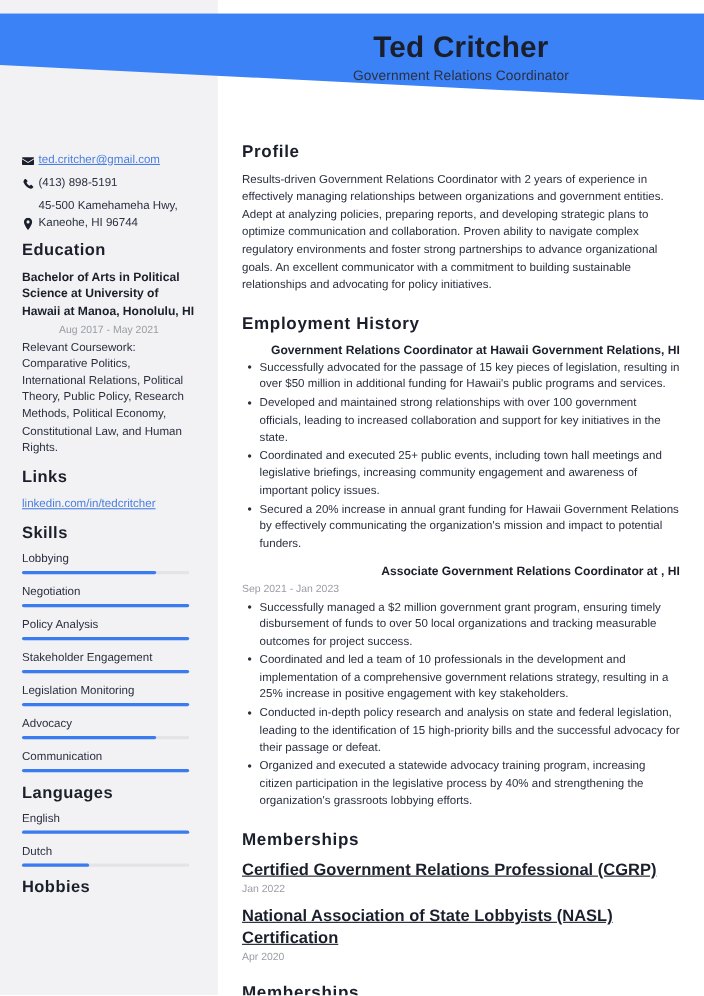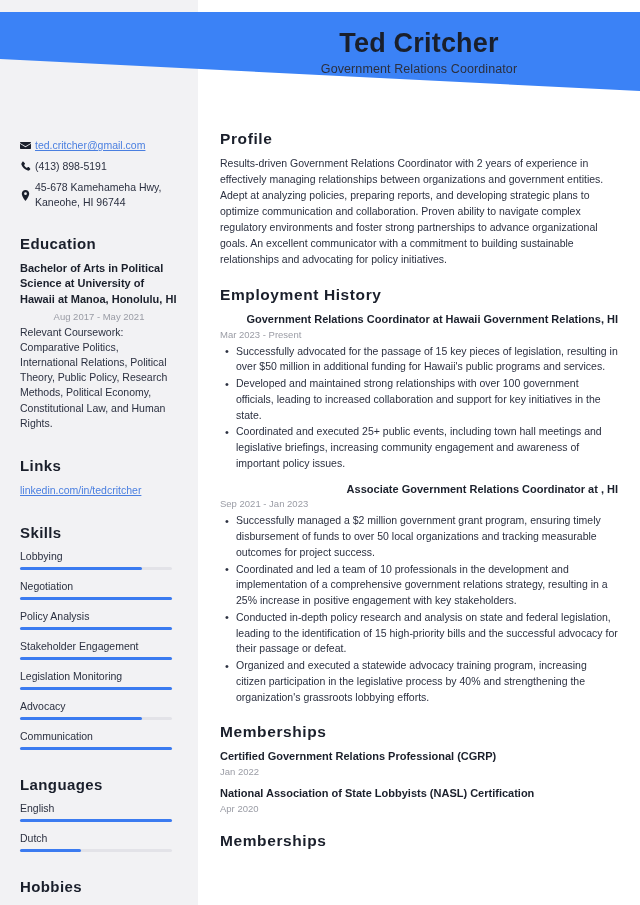--- a/index.html
+++ b/index.html
@@ -58,21 +58,21 @@
     width: 198px;
     height: 905px;
     background: #F2F2F4;
     z-index: 1;
     padding: 0 20px;
   }
   .sidebar-content { padding-top: 138px; }
 
   .contact-row {
     display: flex;
-    align-items: center;
+    align-items: flex-end;
     margin-bottom: 7px;
     font-size: 10.5px;
     color: #2b3040;
     line-height: 1.35;
   }
   .contact-icon {
     width: 15px;
     flex: 0 0 15px;
     padding-top: 1px;
     color: #1a1f2b;
@@ -85,21 +85,21 @@
     color: #4a7fe0;
     text-decoration: underline;
     word-break: break-word;
   }
 
   .side-heading {
     font-size: 15px;
     font-weight: 700;
     color: #1a1f2b;
     letter-spacing: 0.4px;
-    margin-top: 26px;
+    margin-top: 10px;
     margin-bottom: 9px;
   }
 
   .edu-degree {
     font-size: 11px;
     font-weight: 700;
     color: #1a1f2b;
     line-height: 1.42;
   }
   .edu-date {
@@ -196,24 +196,25 @@
     content: "\2022";
     position: absolute;
     left: 5px;
     top: -0.5px;
     color: #2b3040;
     font-size: 11px;
   }
 
   .cert { margin-bottom: 9px; }
   .cert-title {
-    font-size: 11px;
+    font-size: 15px;
     font-weight: 700;
     color: #1a1f2b;
     line-height: 1.35;
+    text-decoration: underline;
   }
   .cert-date {
     font-size: 9.5px;
     color: #9a9ca5;
     margin-top: 2px;
   }
 </style>
 </head>
 <body>
 
@@ -239,21 +240,21 @@
         </span>
         <span class="contact-text">(413) 898-5191</span>
       </div>
 
       <div class="contact-row">
         <span class="contact-icon">
           <svg width="11" height="11" viewBox="0 0 16 16" fill="currentColor">
               <path d="M8 0C5 0 2.6 2.4 2.6 5.4 2.6 9.4 8 16 8 16s5.4-6.6 5.4-10.6C13.4 2.4 11 0 8 0zm0 7.4a2 2 0 1 1 0-4 2 2 0 0 1 0 4z"></path>
             </svg>
         </span>
-        <span class="contact-text">45-678 Kamehameha Hwy, Kaneohe, HI 96744</span>
+        <span class="contact-text">45-500 Kamehameha Hwy, Kaneohe, HI 96744</span>
       </div>
 
       <h2 class="side-heading">Education</h2>
       <div>
         <div class="edu-degree">Bachelor of Arts in Political Science at University of Hawaii at Manoa, Honolulu, HI</div>
         <div class="edu-date">Aug 2017 - May 2021</div>
         <div class="edu-desc">Relevant Coursework: Comparative Politics, International Relations, Political Theory, Public Policy, Research Methods, Political Economy, Constitutional Law, and Human Rights.</div>
       </div>
 
       <h2 class="side-heading">Links</h2>
@@ -334,25 +335,25 @@
       <section class="section">
         <h2 class="main-heading">Profile</h2>
         <p class="profile-text">Results-driven Government Relations Coordinator with 2 years of experience in effectively managing relationships between organizations and government entities. Adept at analyzing policies, preparing reports, and developing strategic plans to optimize communication and collaboration. Proven ability to navigate complex regulatory environments and foster strong partnerships to advance organizational goals. An excellent communicator with a commitment to building sustainable relationships and advocating for policy initiatives.</p>
       </section>
 
       <section class="section">
         <h2 class="main-heading">Employment History</h2>
         <div id="jobs-list">
             <div class="job">
               <div class="job-heading">Government Relations Coordinator at Hawaii Government Relations, HI</div>
-              <div class="job-date">Mar 2023 - Present</div>
               <ul class="bullets">
                 <li>Successfully advocated for the passage of 15 key pieces of legislation, resulting in over $50 million in additional funding for Hawaii's public programs and services.</li>
                 <li>Developed and maintained strong relationships with over 100 government officials, leading to increased collaboration and support for key initiatives in the state.</li>
                 <li>Coordinated and executed 25+ public events, including town hall meetings and legislative briefings, increasing community engagement and awareness of important policy issues.</li>
+                <li>Secured a 20% increase in annual grant funding for Hawaii Government Relations by effectively communicating the organization's mission and impact to potential funders.</li>
               </ul>
             </div>
             <div class="job">
               <div class="job-heading">Associate Government Relations Coordinator at , HI</div>
               <div class="job-date">Sep 2021 - Jan 2023</div>
               <ul class="bullets">
                 <li>Successfully managed a $2 million government grant program, ensuring timely disbursement of funds to over 50 local organizations and tracking measurable outcomes for project success.</li>
                 <li>Coordinated and led a team of 10 professionals in the development and implementation of a comprehensive government relations strategy, resulting in a 25% increase in positive engagement with key stakeholders.</li>
                 <li>Conducted in-depth policy research and analysis on state and federal legislation, leading to the identification of 15 high-priority bills and the successful advocacy for their passage or defeat.</li>
                 <li>Organized and executed a statewide advocacy training program, increasing citizen participation in the legislative process by 40% and strengthening the organization's grassroots lobbying efforts.</li>

